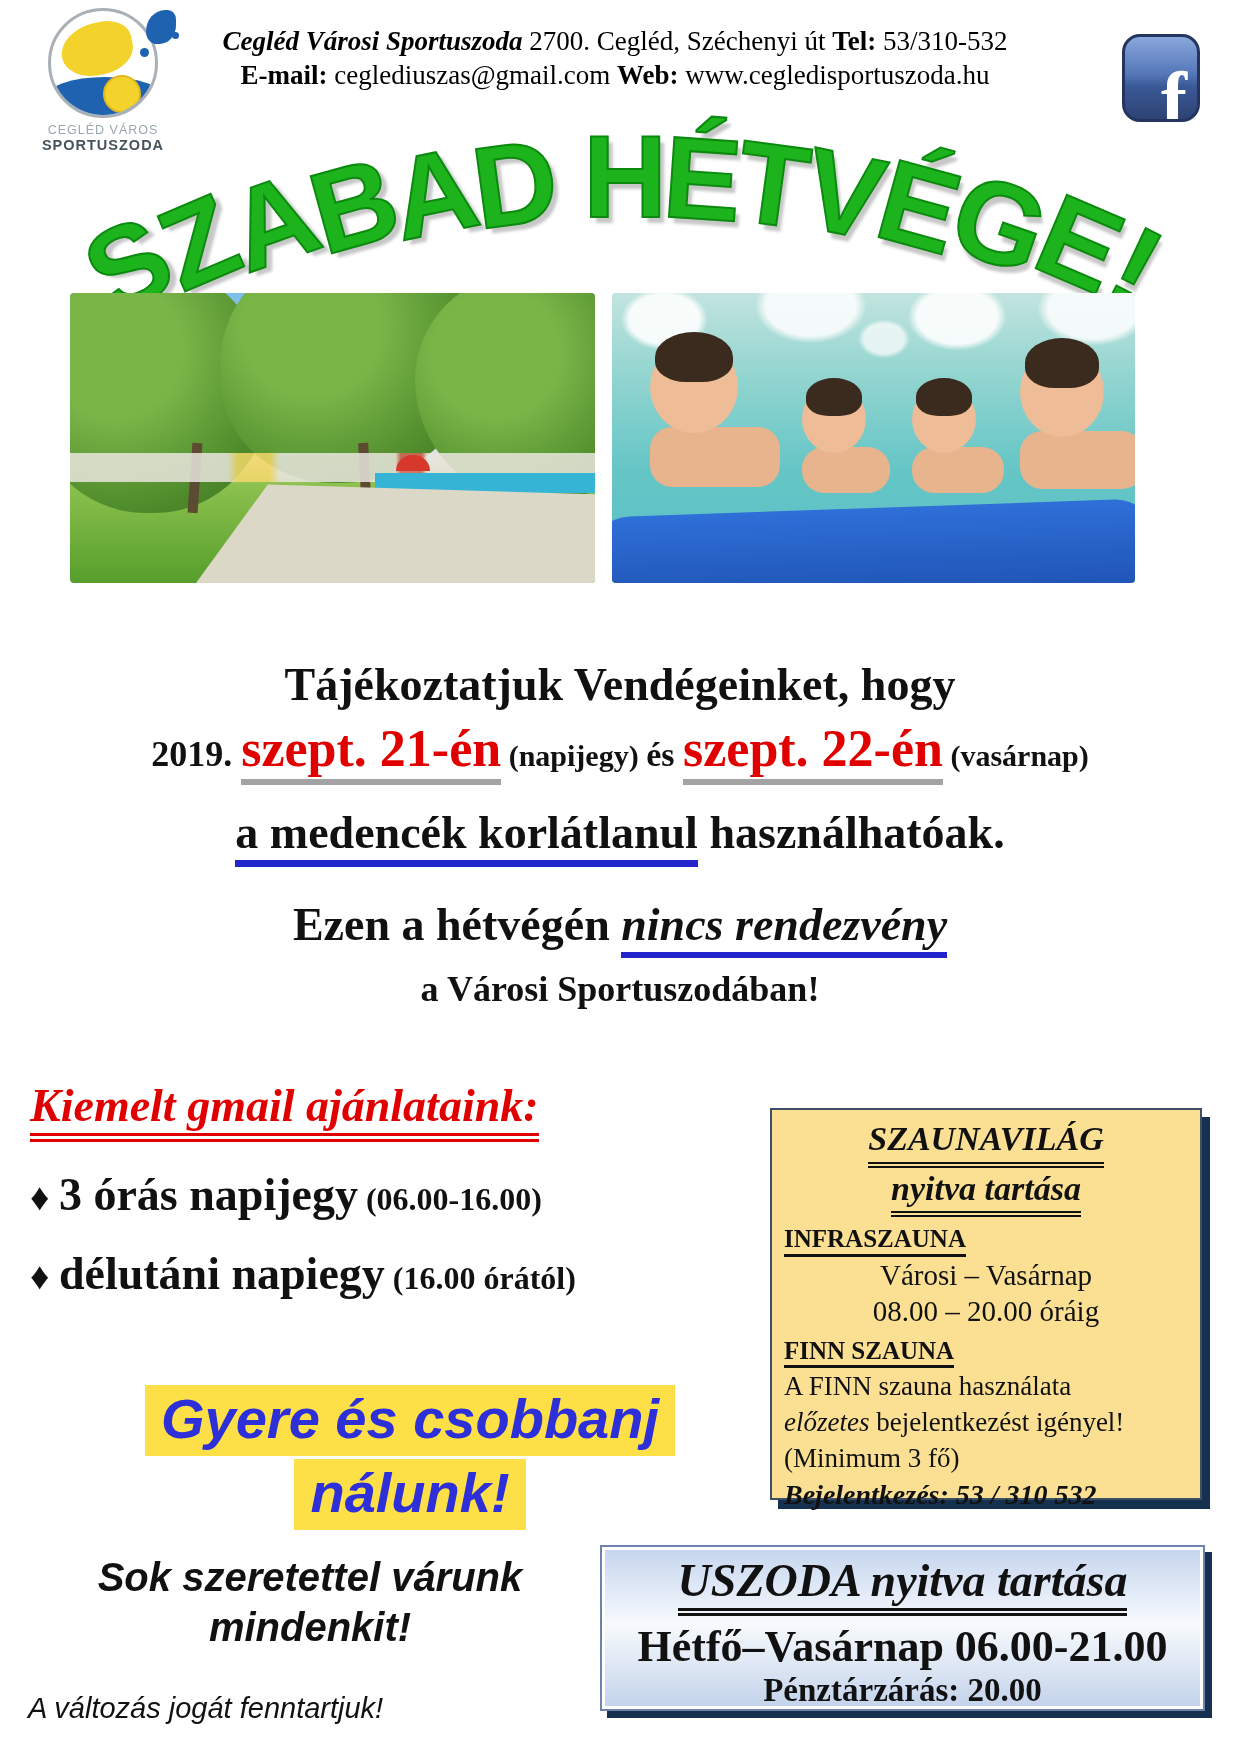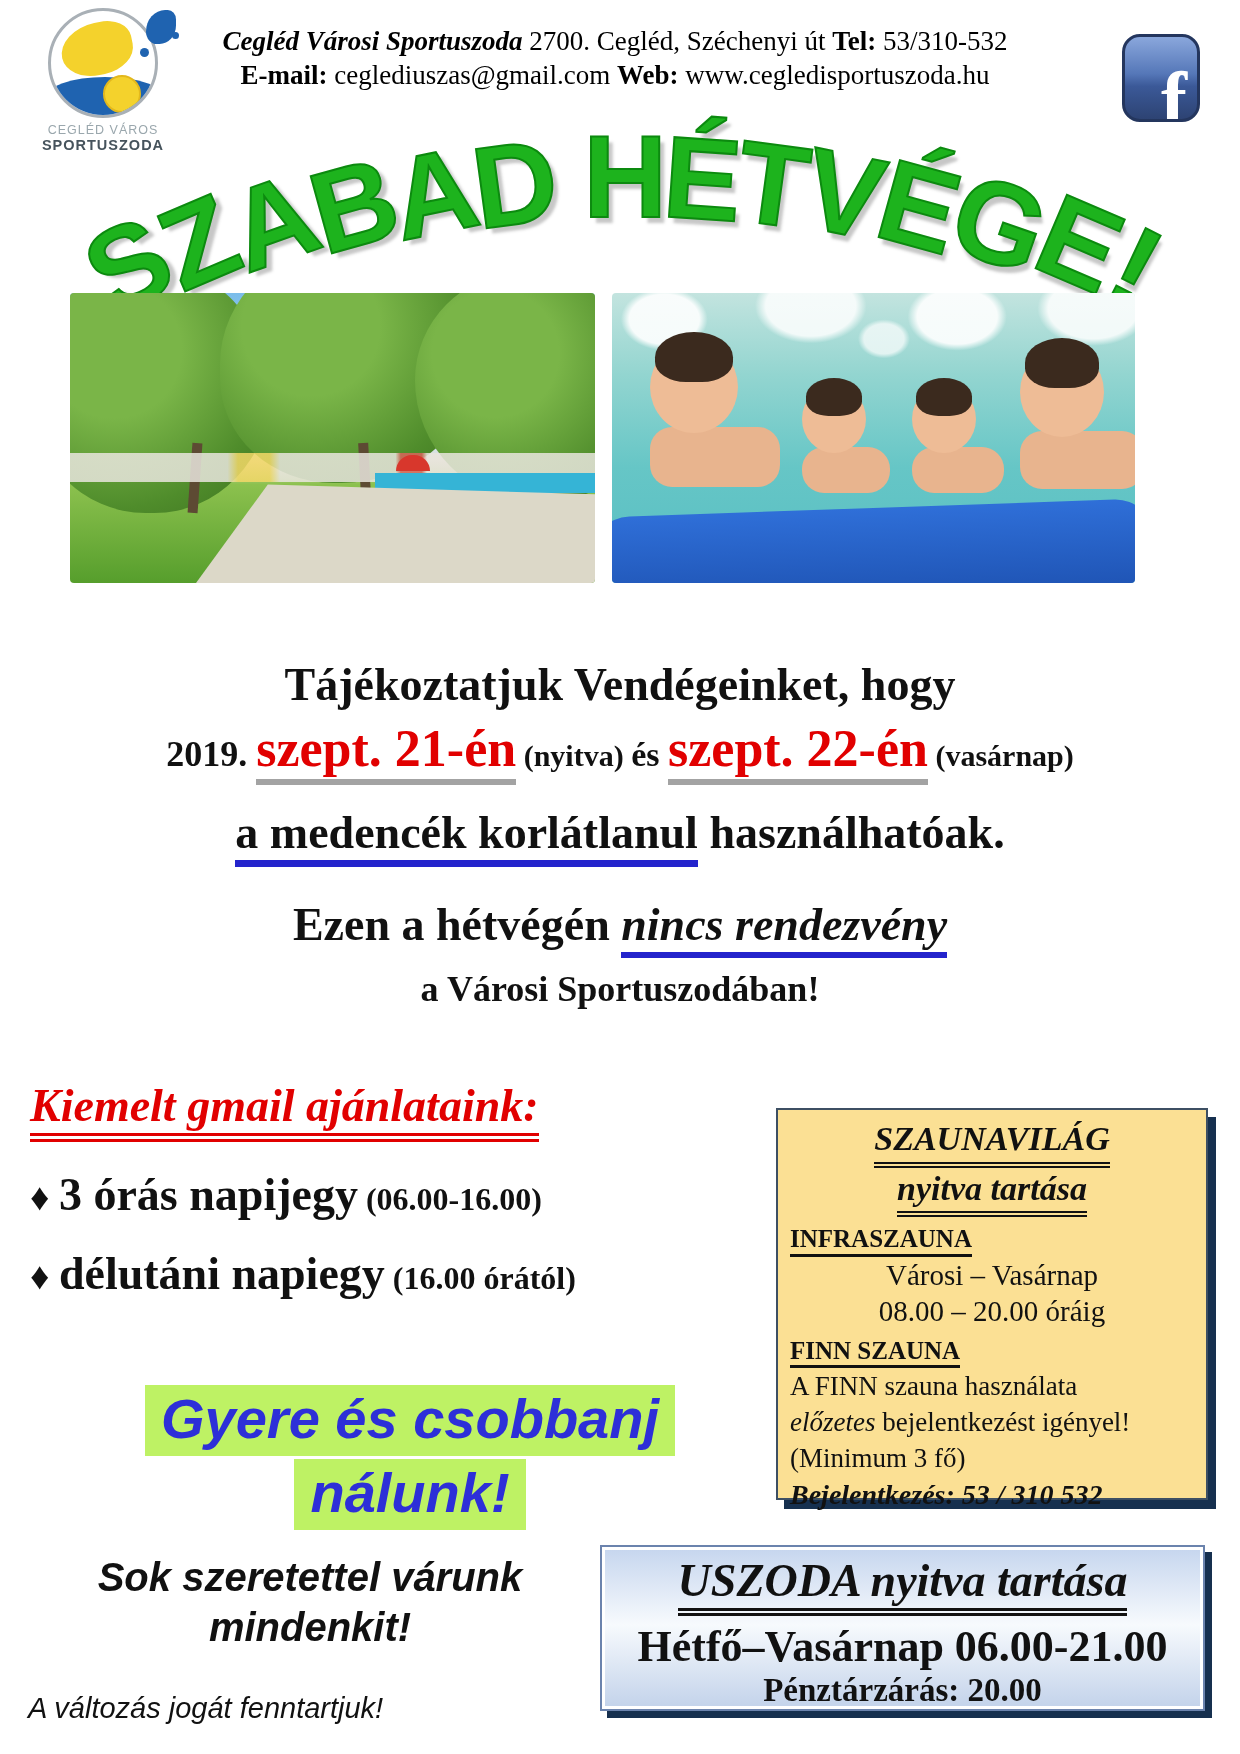--- a/index.html
+++ b/index.html
@@ -112,36 +112,36 @@
   .offers-title{display:inline-block;font-size:46px;font-weight:bold;font-style:italic;color:#e10000;
                 border-bottom:9px double #e10000;padding-bottom:3px;line-height:1.05;}
   .offer-row{margin-top:26px;font-weight:bold;white-space:nowrap;}
   .offer-bullet{font-size:38px;}
   .offer-label{font-size:46px;}
   .offer-time{font-size:32px;}
 
   
   .sauna{position:absolute;left:770px;top:1108px;width:432px;height:392px;box-sizing:border-box;
          background:#fbe094;border:2px solid #3d4f63;box-shadow:8px 9px 0 #16304f;
-         padding:8px 12px;margin-left:6px;}
+         padding:8px 12px;}
   .sauna-t{display:block;text-align:center;}
   .sauna-t span{display:inline-block;font-size:34px;font-weight:bold;font-style:italic;
                 border-bottom:6px double #111;padding-bottom:1px;line-height:1.25;}
   .sauna-h{display:inline-block;font-size:25px;font-weight:bold;border-bottom:3px solid #111;
            padding-bottom:1px;margin-top:8px;line-height:1.1;}
   .sauna-c{text-align:center;font-size:29px;line-height:36px;}
   .sauna-b{font-size:27px;line-height:36px;}
   .sauna-it{font-style:italic;}
   .sauna-last{font-size:28px;font-weight:bold;font-style:italic;line-height:38px;}
 
   
   .cta{position:absolute;left:95px;top:1382px;width:630px;text-align:center;
        font-family:"Liberation Sans",sans-serif;font-weight:bold;font-style:italic;
        font-size:56px;line-height:74px;color:#2d2fd8;}
-  .cta span{background:#bef264;padding:2px 16px 6px;}
+  .cta span{background:#fde047;padding:2px 16px 6px;}
 
   
   .welcome{position:absolute;left:30px;top:1552px;width:560px;text-align:center;
            font-family:"Liberation Sans",sans-serif;font-weight:bold;font-style:italic;
            font-size:40px;line-height:50px;color:#111;}
 
   
   .poolbox{position:absolute;left:600px;top:1545px;width:605px;height:166px;box-sizing:border-box;
            background:linear-gradient(180deg,#c5d5ee 0%,#f7fafd 48%,#c2d2ea 100%);
            border:2px solid #6b83ad;
@@ -214,21 +214,21 @@
         <div class="torso"></div>
       </div>
     <div class="person p-woman">
         <div class="head"></div>
         <div class="torso"></div>
       </div>
   </div>
 
   <div class="ann1">Tájékoztatjuk Vendégeinket, hogy</div>
 
-  <div class="dateline"><span class="dl-year">2019. </span><span class="dl-date">szept. 21-én</span><span class="dl-note"> (nyitva) </span><span class="dl-conj">és </span><span class="dl-date">szept. 22-én</span><span class="dl-note"> (vasárnap)</span></div>
+  <div class="dateline"><span class="dl-year">2019. </span><span class="dl-date">szept. 21-én</span><span class="dl-note"> (napijegy) </span><span class="dl-conj">és </span><span class="dl-date">szept. 22-én</span><span class="dl-note"> (vasárnap)</span></div>
 
   <div class="ann3"><span class="u-blue">a medencék korlátlanul</span><span> használhatóak.</span></div>
 
   <div class="ann4"><span>Ezen a hétvégén </span><span class="it-blue">nincs rendezvény</span></div>
 
   <div class="ann5">a Városi Sportuszodában!</div>
 
   <div class="offers">
     <span class="offers-title">Kiemelt gmail ajánlataink:</span>
     <div class="offer-row"><span class="offer-bullet">♦ </span><span class="offer-label">3 órás napijegy</span><span class="offer-time"> (06.00-16.00)</span></div>

